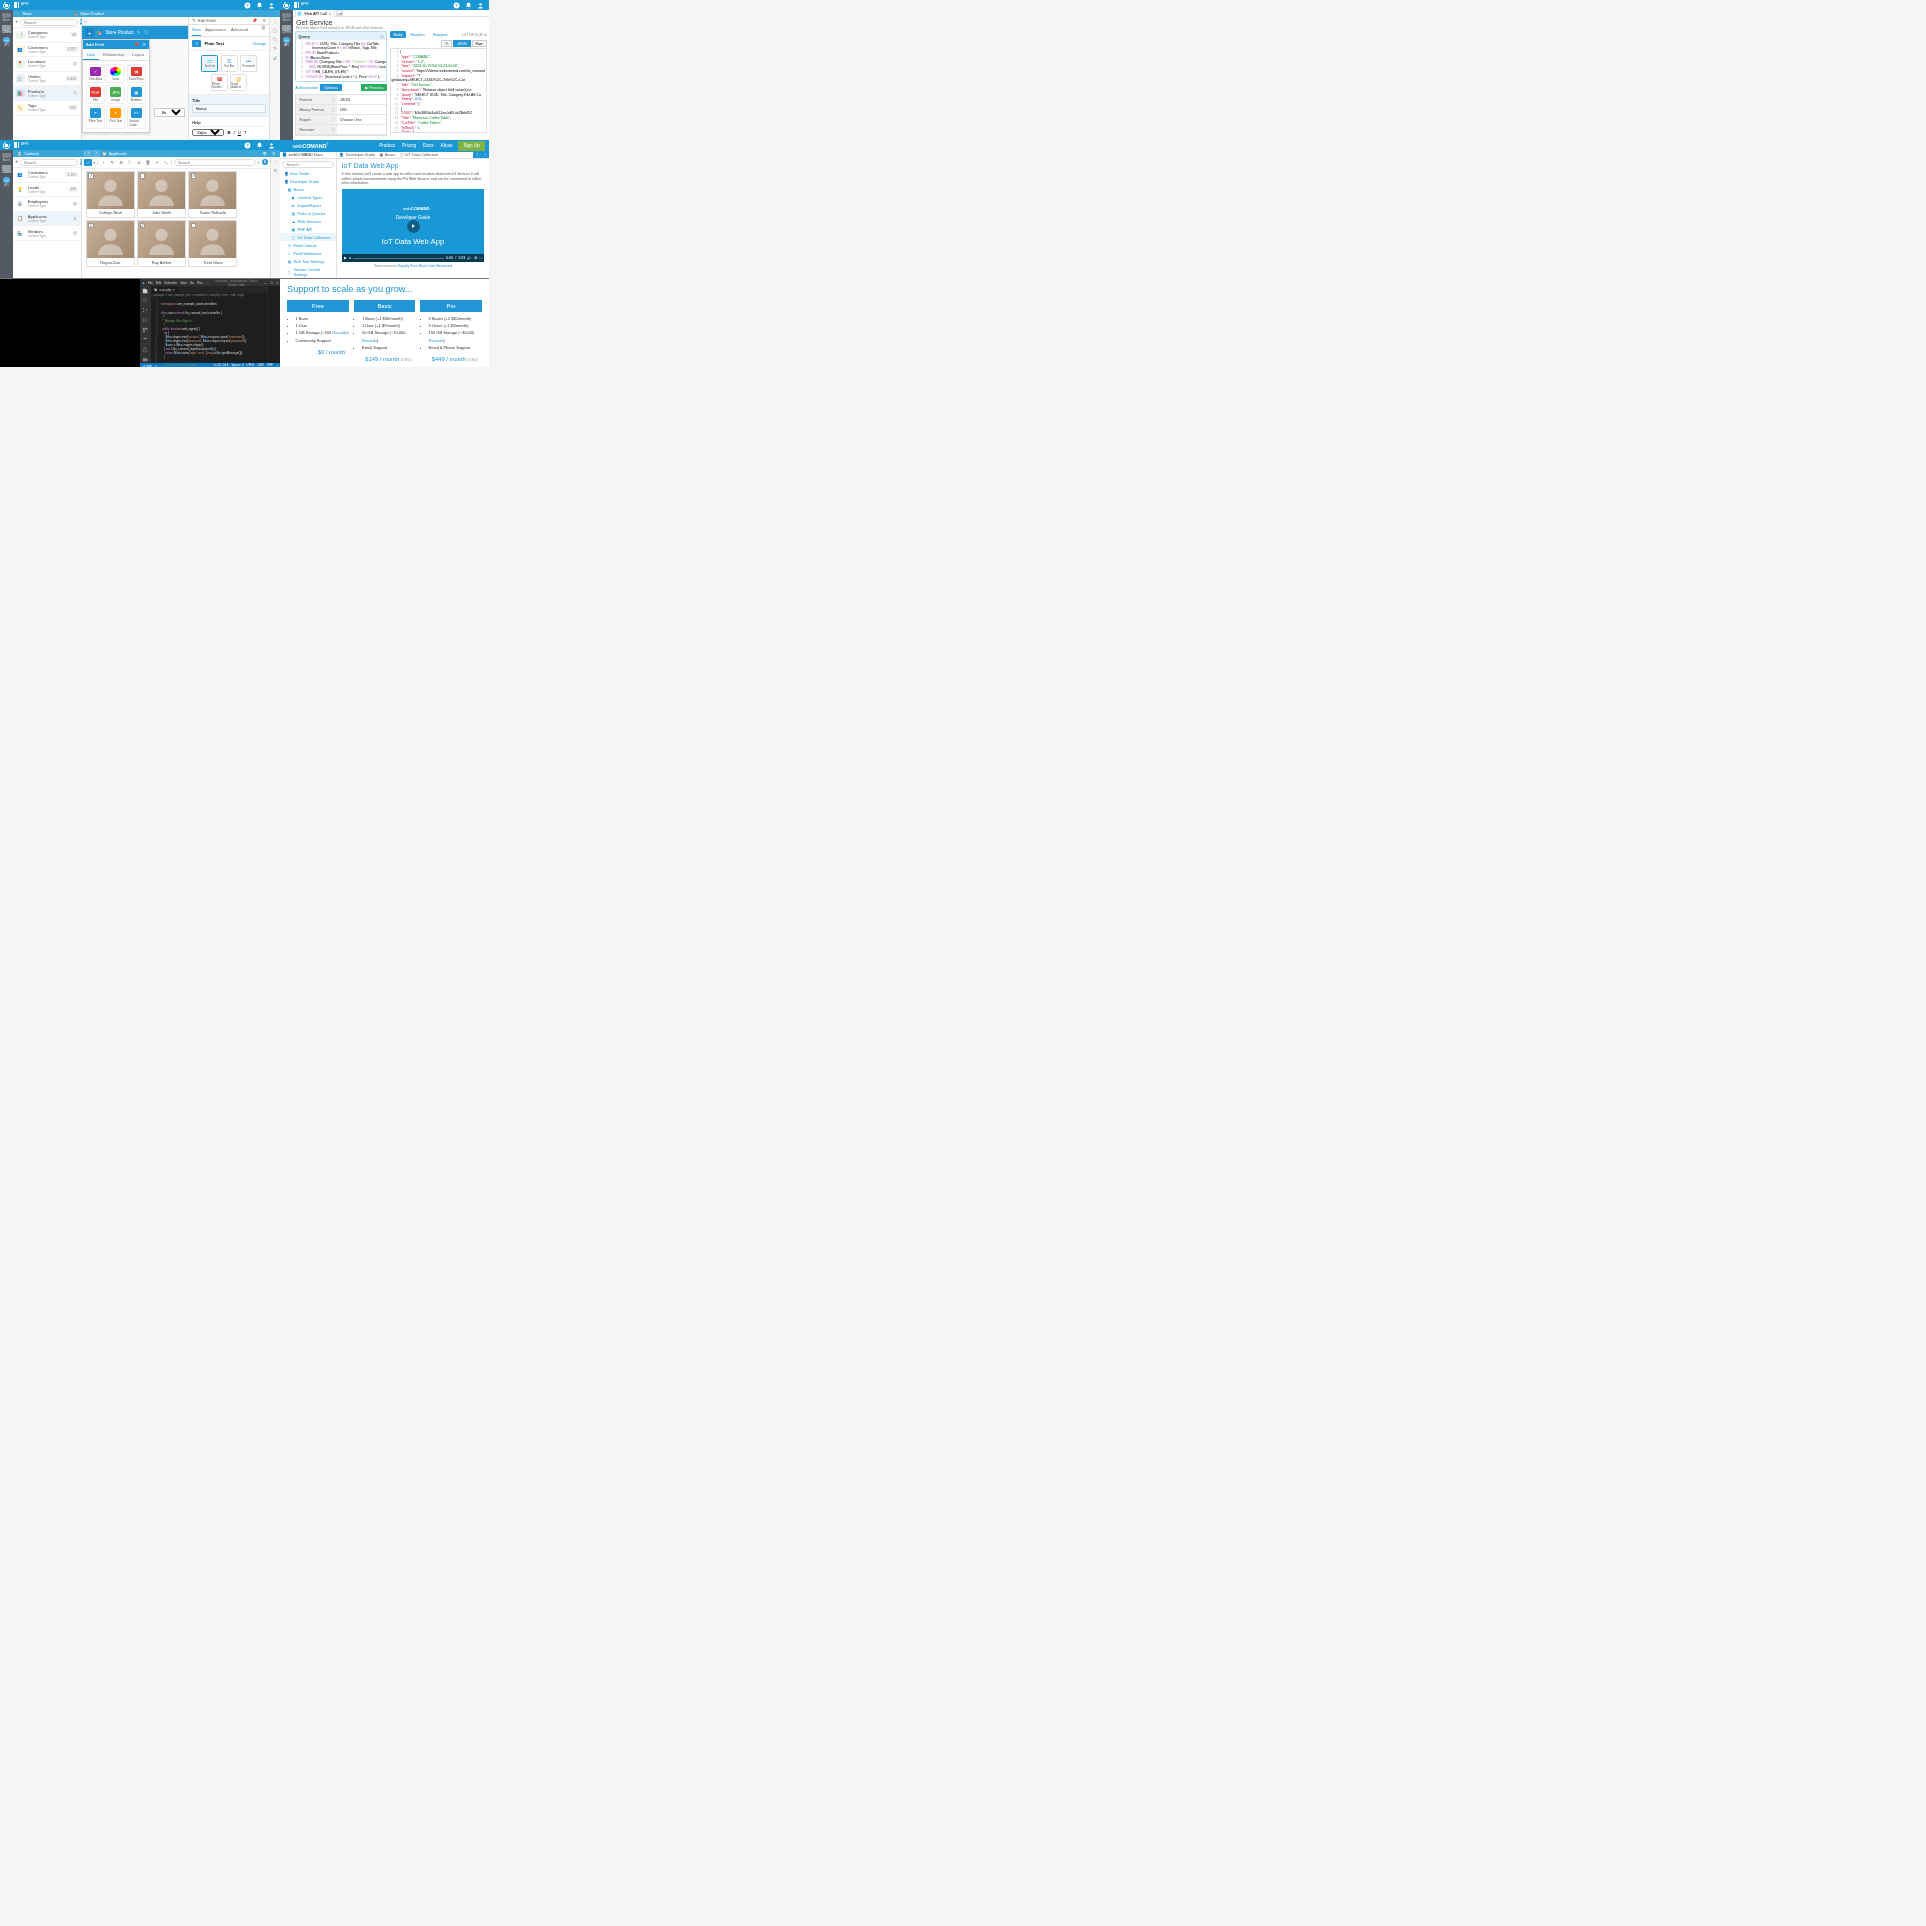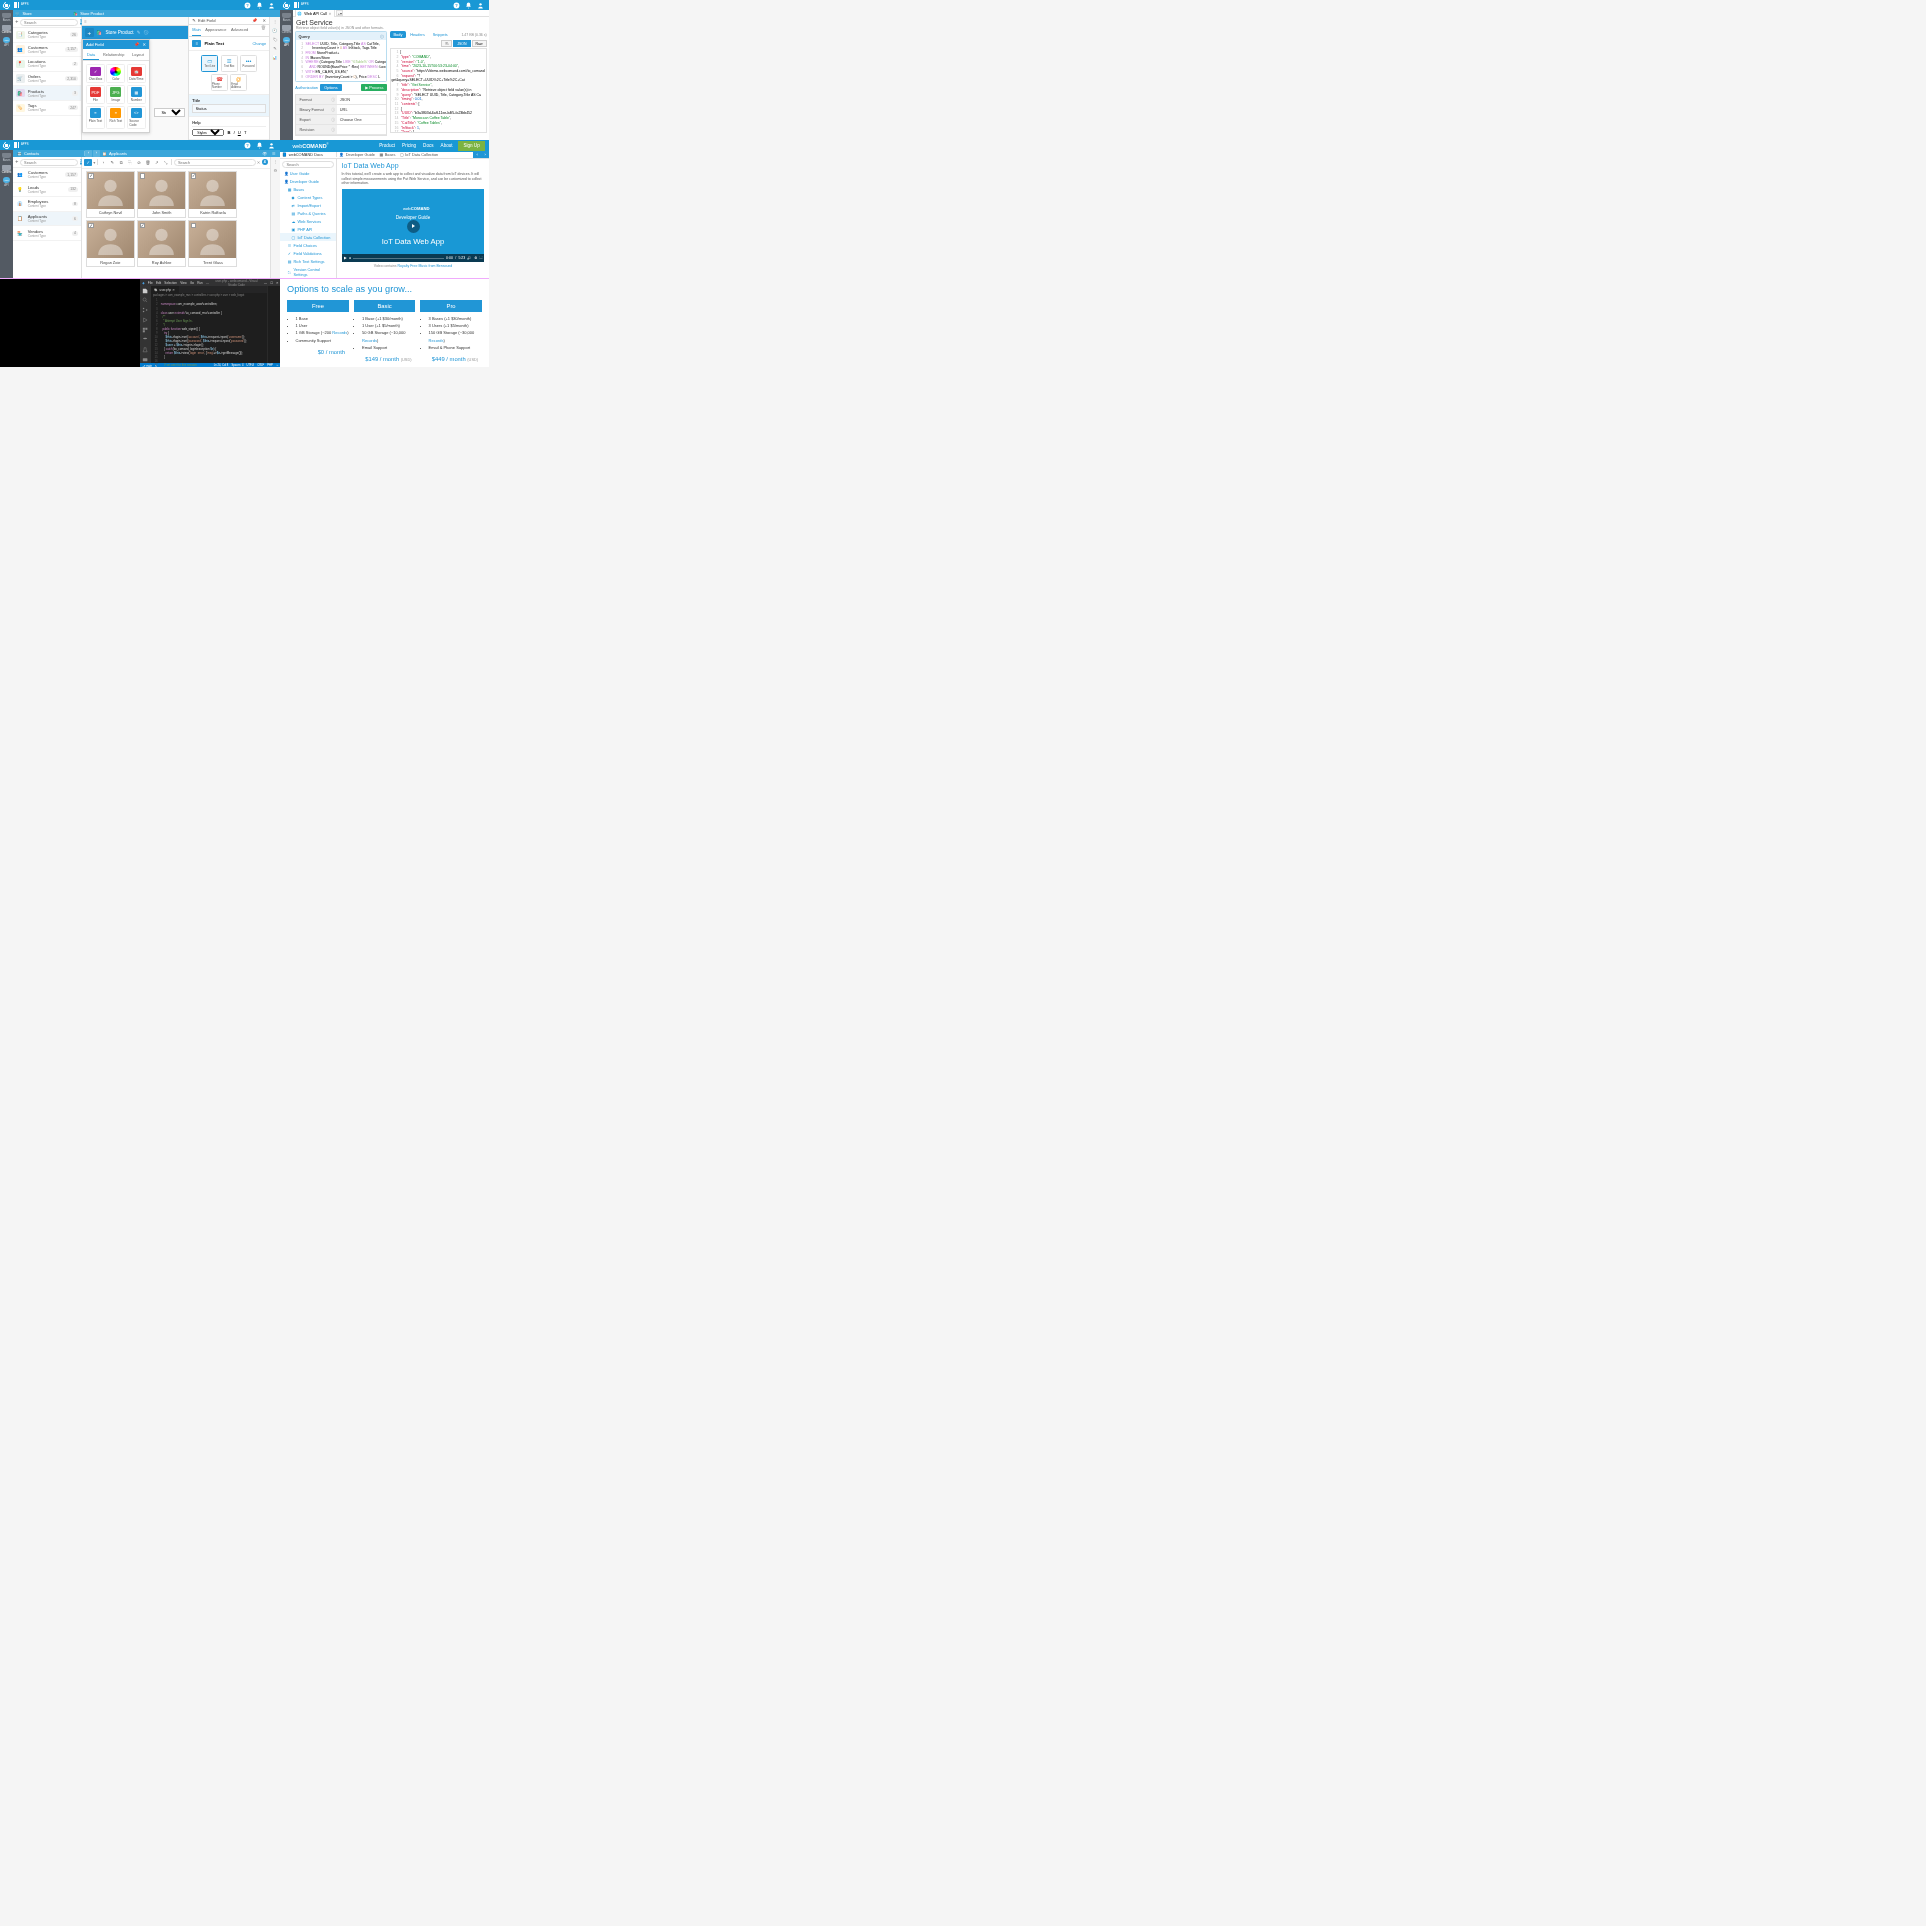--- a/index.html
+++ b/index.html
@@ -1,17 +1,17 @@
 <!DOCTYPE html>
 <html style="font-size:6.2px"><head>
 <meta charset="utf-8">
 <style>
 * { margin: 0; padding: 0; box-sizing: border-box; font-family: -apple-system, Helvetica, Arial, sans-serif; }
 body { background: #f5f5f5; font-size: 4.2px; }
-.canvas { width: 489px; height: 367px; position: relative; background: #f0abfc; }
+.canvas { width: 489px; height: 367px; position: relative; background: #737373; }
 
 
 .topbar { height: 10px; background: #1998d5; display: flex; align-items: center; padding: 0 3.1px; color: #fff; }
 .topbar .logo-icon { width: 7px; height: 7px; background: radial-gradient(circle, #fff 30%, transparent 32%); border-radius: 50%; position: relative; margin-right: 3.9px; }
 .topbar .logo-icon::before { content: ''; position: absolute; inset: 0; border: 1.2px solid #fff; border-radius: 50%; border-top-color: transparent; transform: rotate(30deg); }
 .topbar .apps-grid { width: 5.4px; height: 5.4px; display: grid; grid-template: repeat(3,1fr)/repeat(3,1fr); gap: 0.4px; }
 .topbar .apps-grid span { background: #fff; }
 .topbar .apps-label { font-size: 2.7px; margin-left: 1.5px; letter-spacing: 0.2px; }
 .topbar .spacer { flex: 1; }
 .topbar .tb-icon { width: 7px; height: 7px; margin: 0 2.3px; fill: #fff; color: #fff; }
@@ -963,21 +963,21 @@
     <span>Ln 24, Col 8</span>
     <span>Spaces: 4</span>
     <span>UTF-8</span>
     <span>CRLF</span>
     <span>PHP</span>
     <span>☺</span>
   </div>
 </div>
 
 <div class="quad q6">
-  <h2>Options to scale as you grow...</h2>
+  <h2>Support to scale as you grow...</h2>
   <div class="plans" id="q6-plans">
         <div class="plan">
           <div class="ph">Free</div>
     <ul>
             <li>1 Base</li>
             <li>1 User</li>
             <li>1 GB Storage (~200 <a>Records</a>)</li>
             <li>Community Support</li>
           </ul>
     <div class="price">$0 / month <span class="unit"></span></div>

